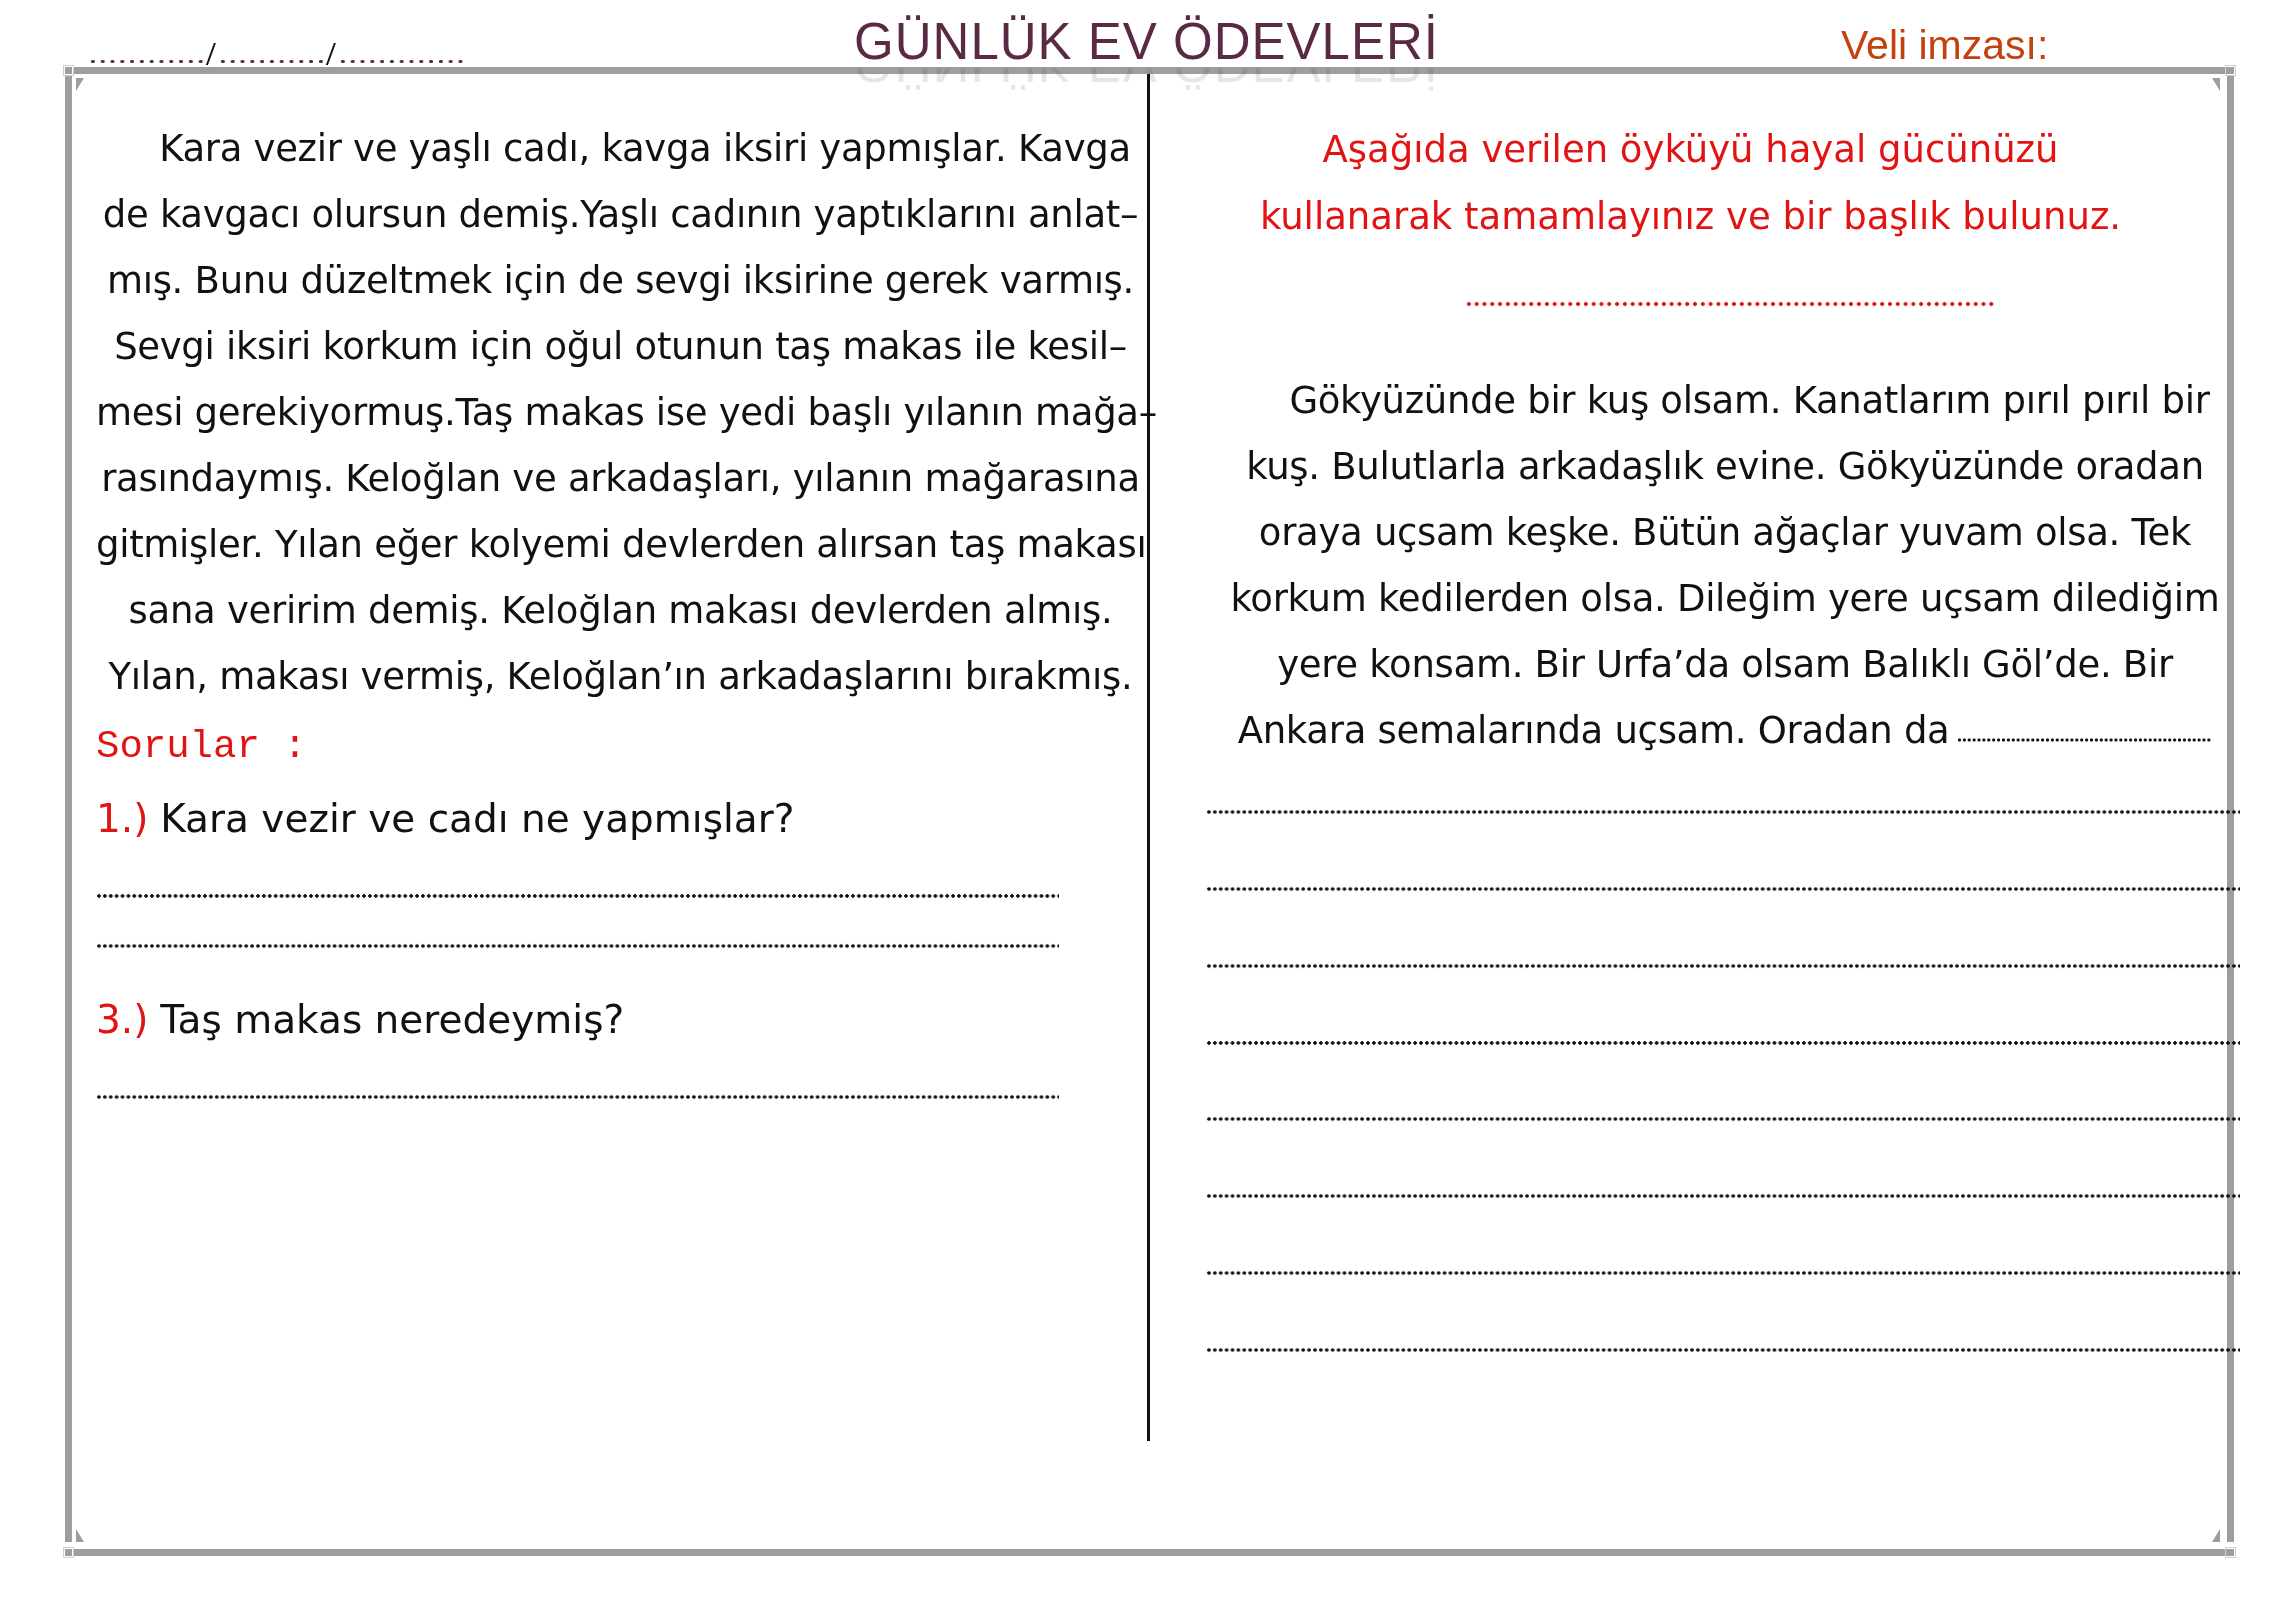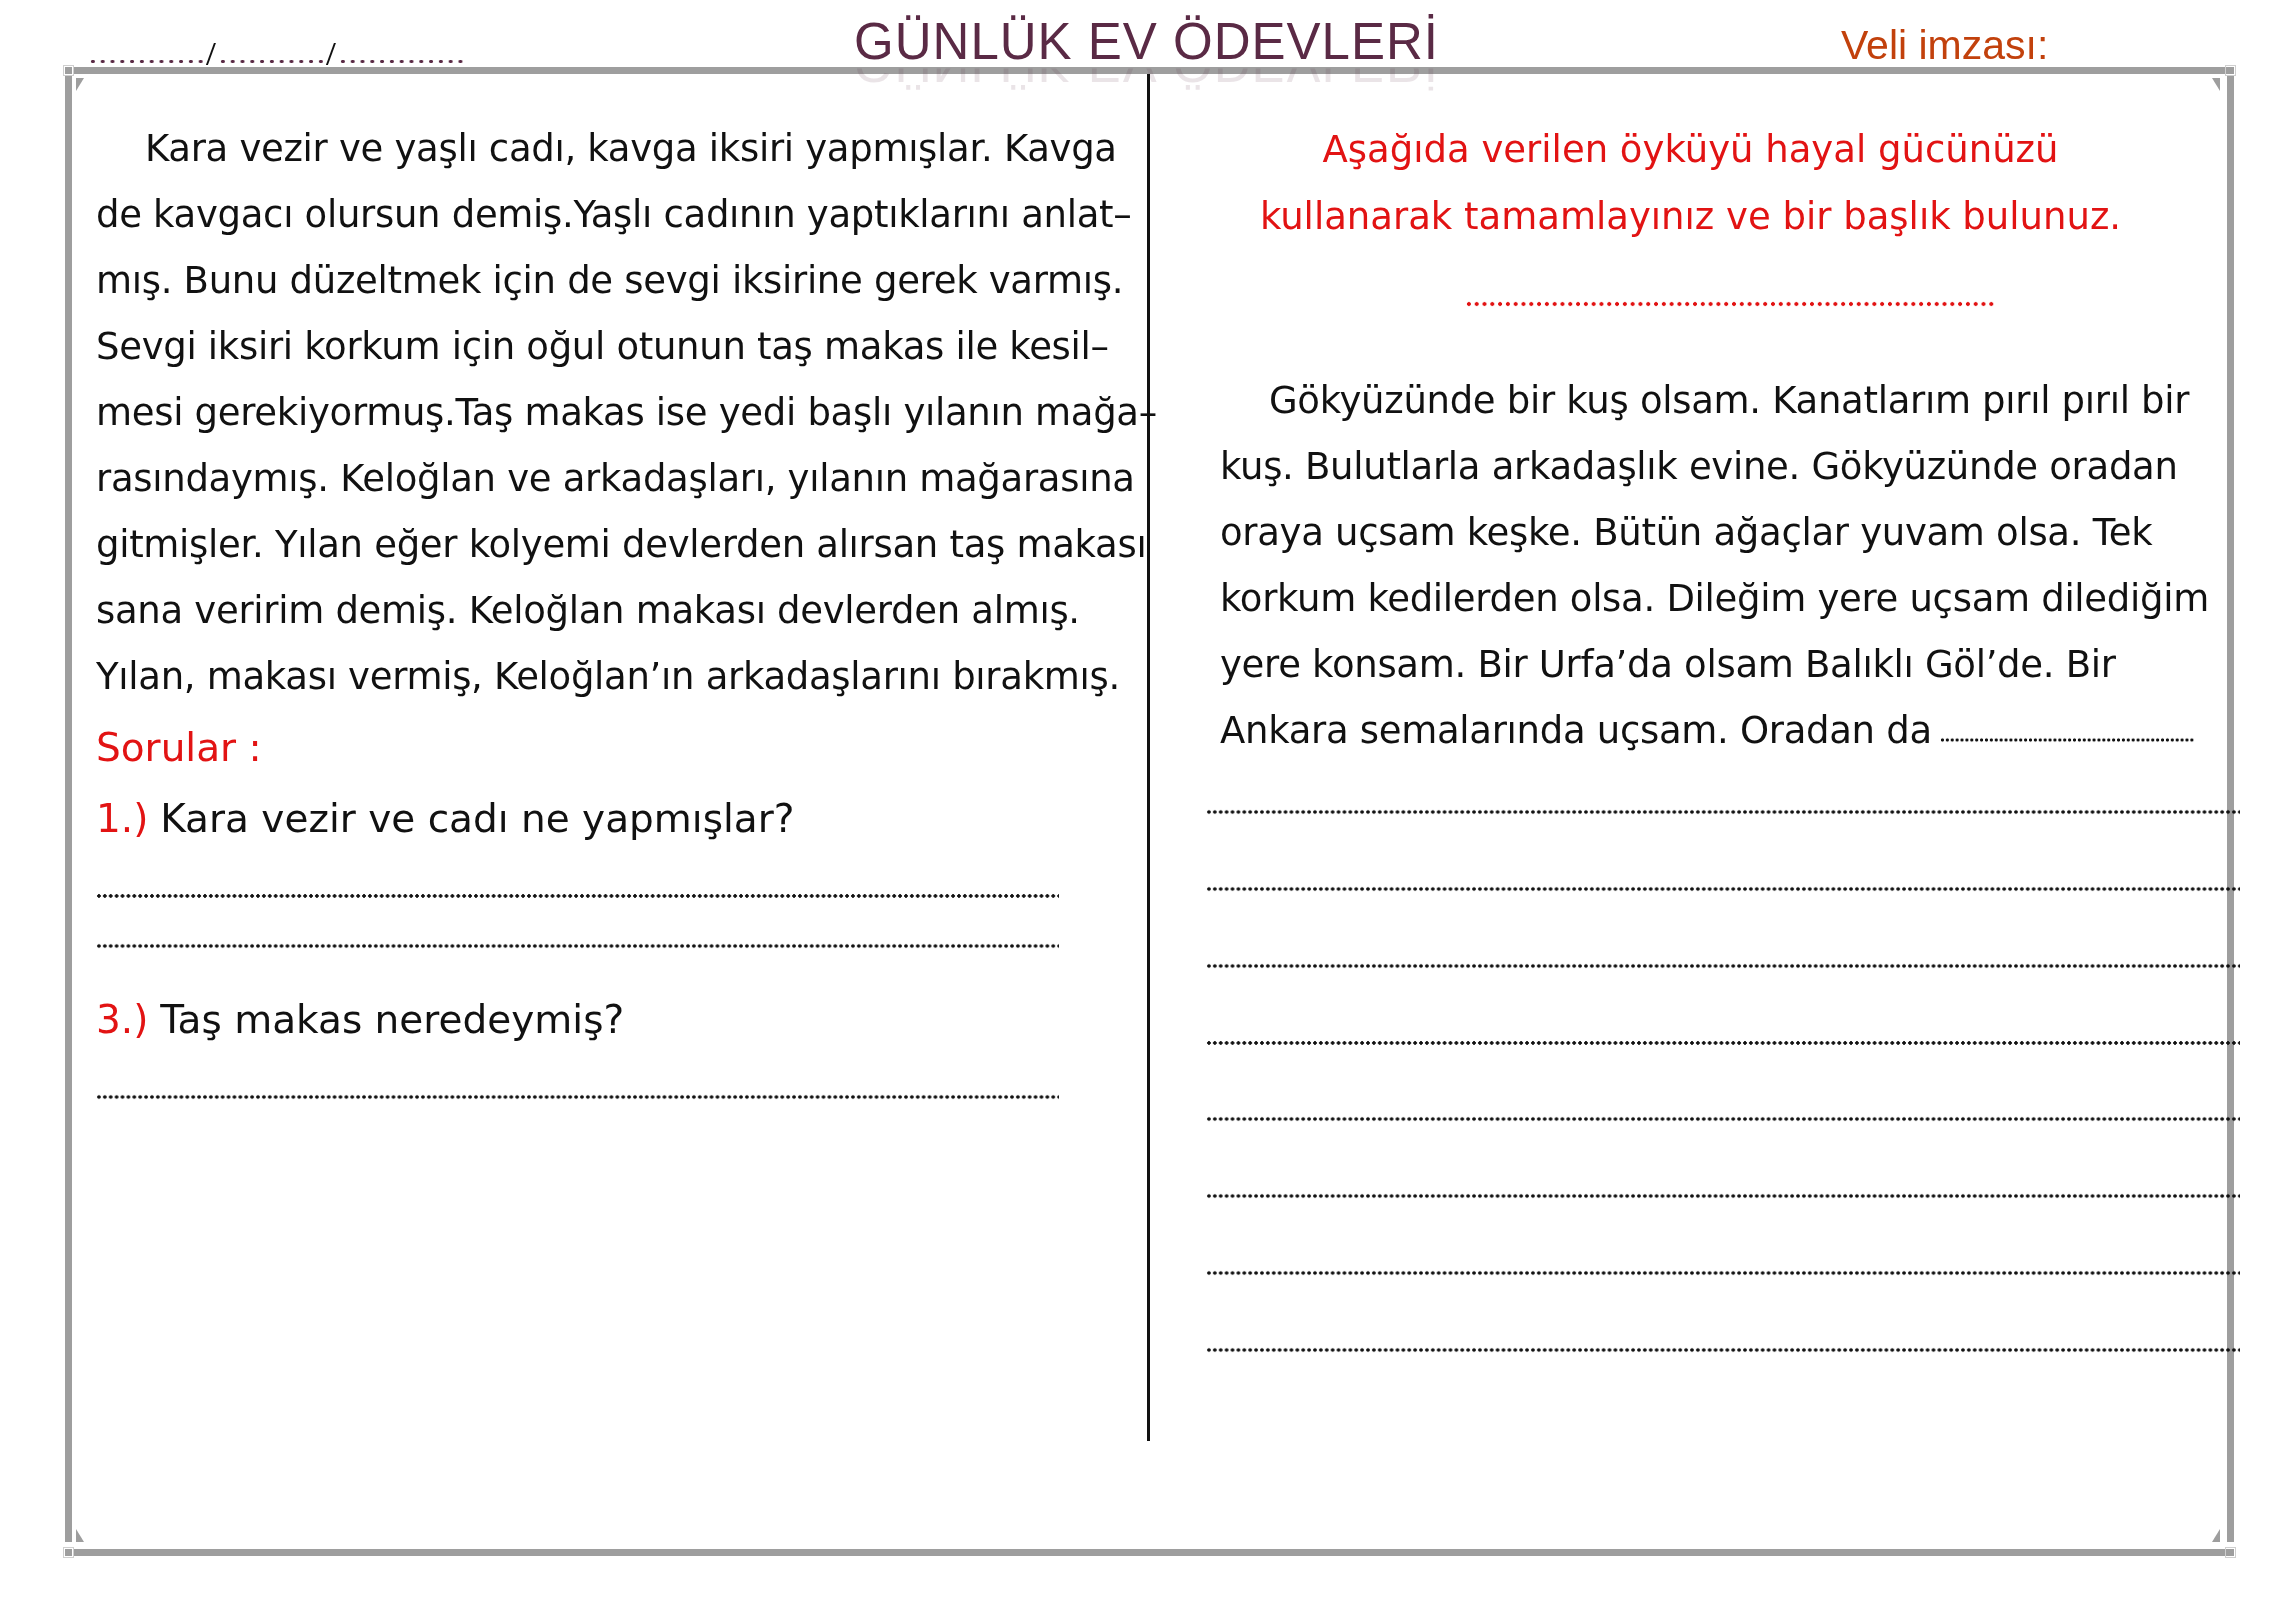--- a/index.html
+++ b/index.html
@@ -40,24 +40,24 @@
 
     
     .divider { position: absolute; left: 1147px; top: 74px; width: 2.9px; height: 1367px; background: #111; }
 
     
     .col { position: absolute; font-family: "DejaVu Sans", sans-serif; }
     .left-col  { left: 96px; top: 116px; width: 1049px; }
     .right-col { left: 1220px; top: 116px; width: 1010px; }
 
     .story { font-size: 37px; line-height: 66px; letter-spacing: -0.3px; margin: 0; }
-    .story .line { display: block; white-space: nowrap; }
+    .story .line { display: block; white-space: nowrap; text-align: center; }
     .story .indent { padding-left: 49px; }
 
-    .sorular { color: #e21313; font-size: 39px; line-height: 59px; margin-top: 7.8px; }
+    .sorular { color: #e21313; font-size: 39px; line-height: 59px; margin-top: 7.8px; font-family: Liberation Mono, monospace; }
     .question { font-size: 39px; line-height: 59px; margin-top: 11.8px; white-space: nowrap; }
     .question .num { color: #e21313; margin-right: 11.8px; }
     .answer-line { height: 5.9px; margin: 45px 0 41px 0; width: 963px;
                    background-image: radial-gradient(circle, #111 1.5px, transparent 2px);
                    background-size: 5.9px 5.9px; background-repeat: repeat-x; }
 
     .instruction { color: #e21313; font-size: 37px; line-height: 67px; text-align: center; margin: 0;
                    width: 941px; }
     .title-blank { width: 529px; height: 5.9px; margin: 51px 0 0 245px;
                    background-image: radial-gradient(circle, #e21313 1.7px, transparent 2.2px);

